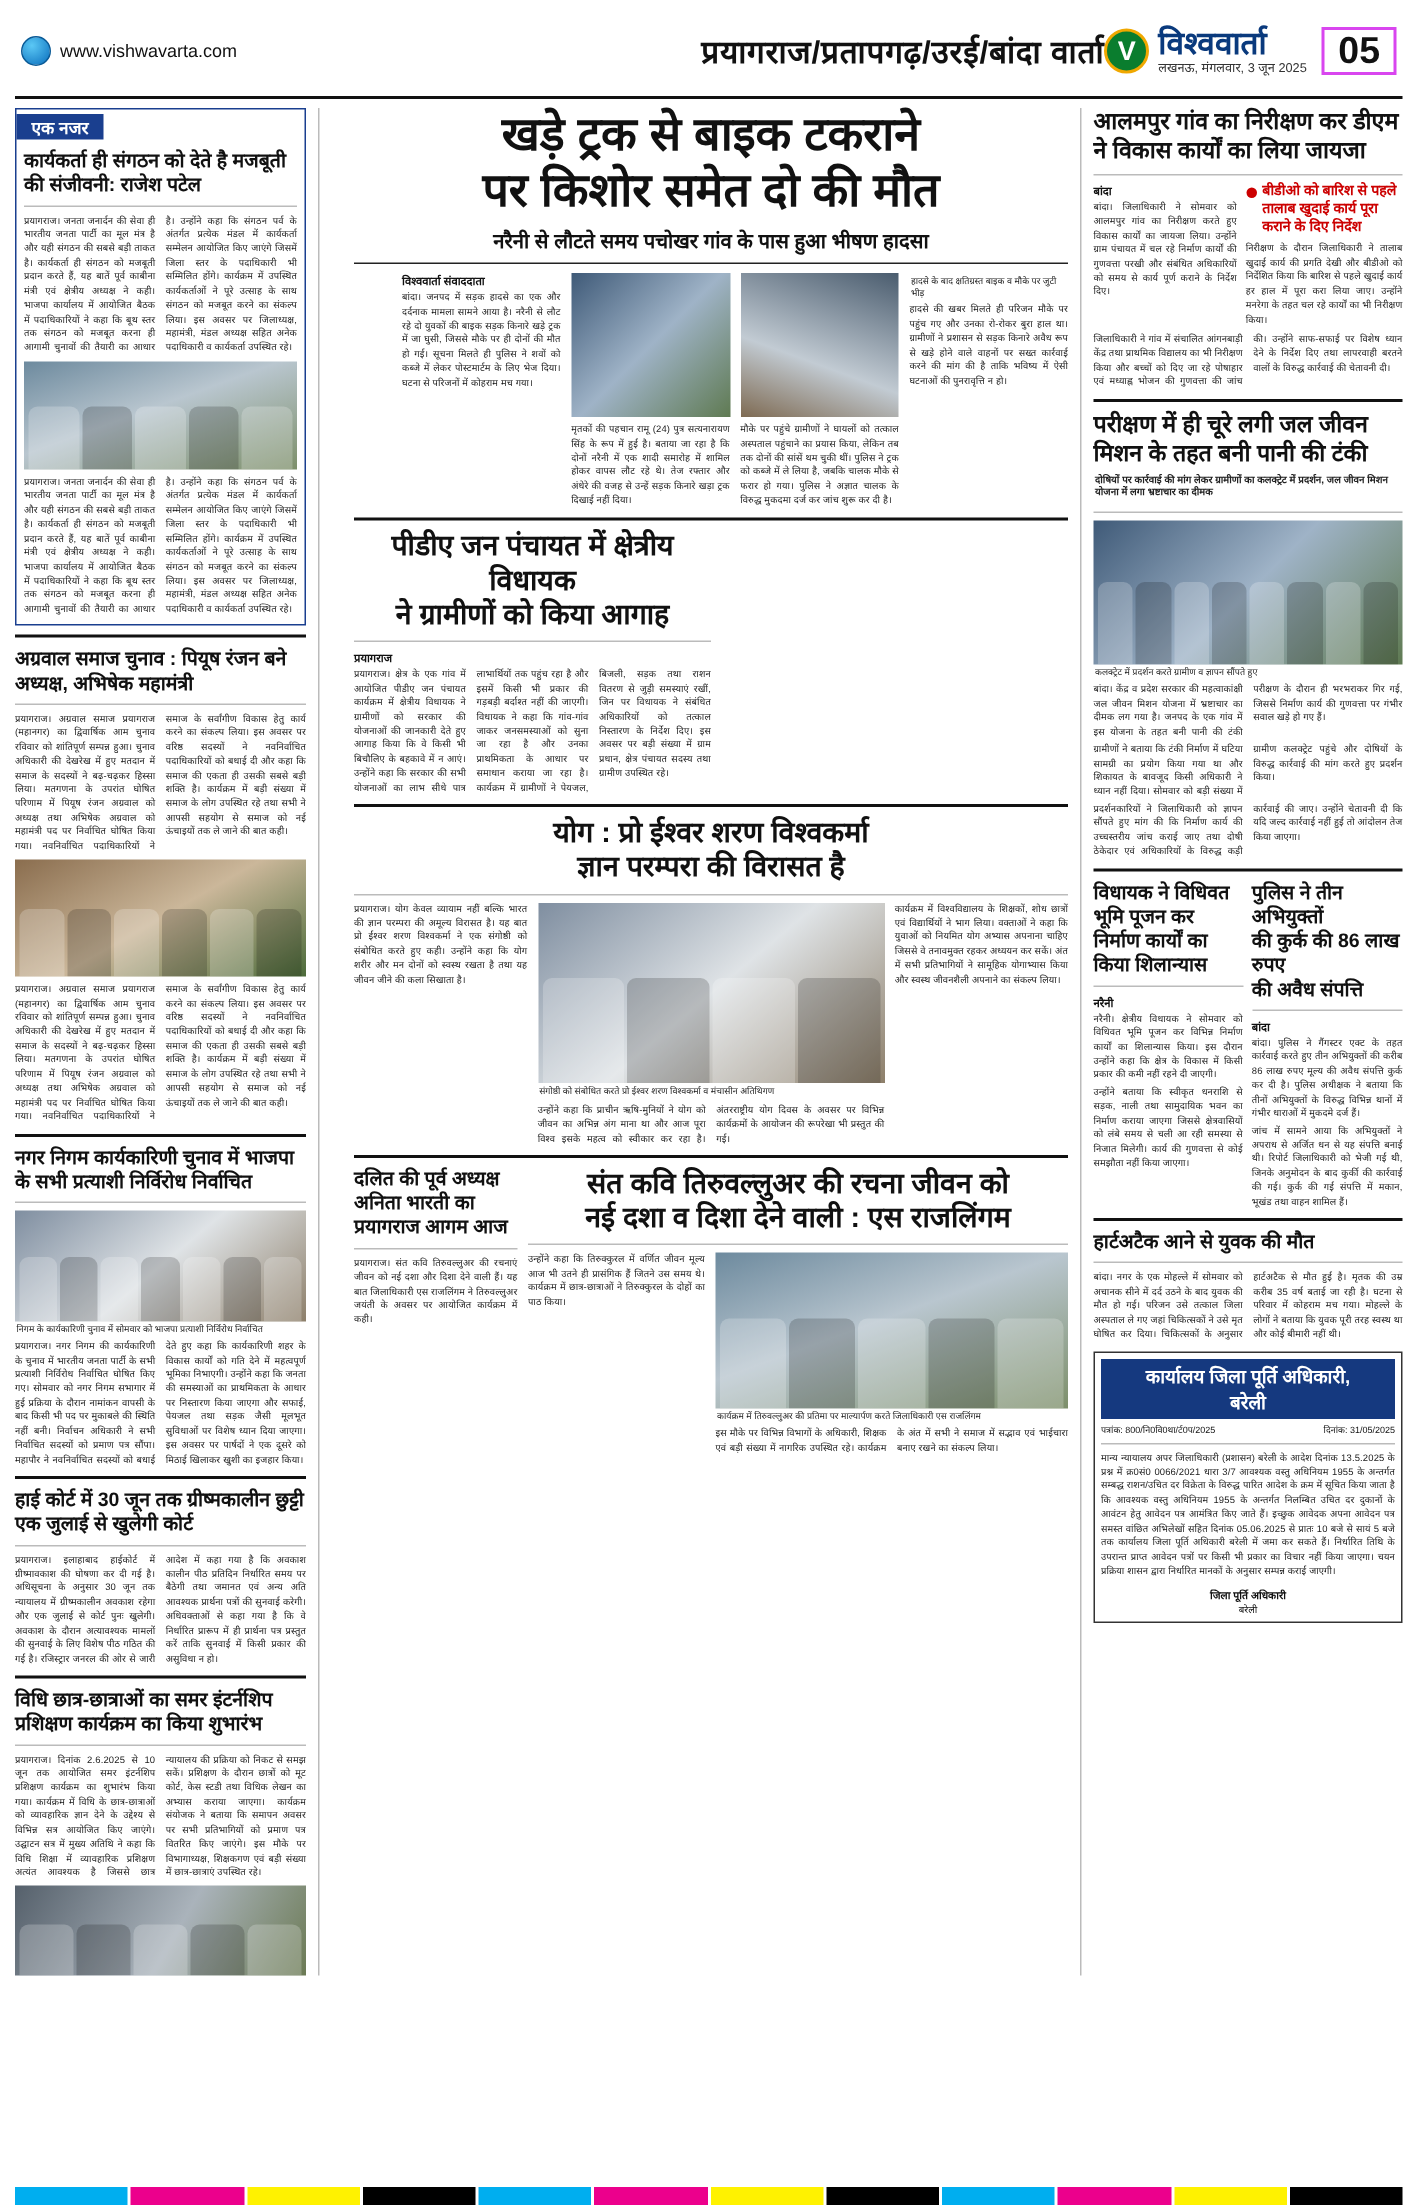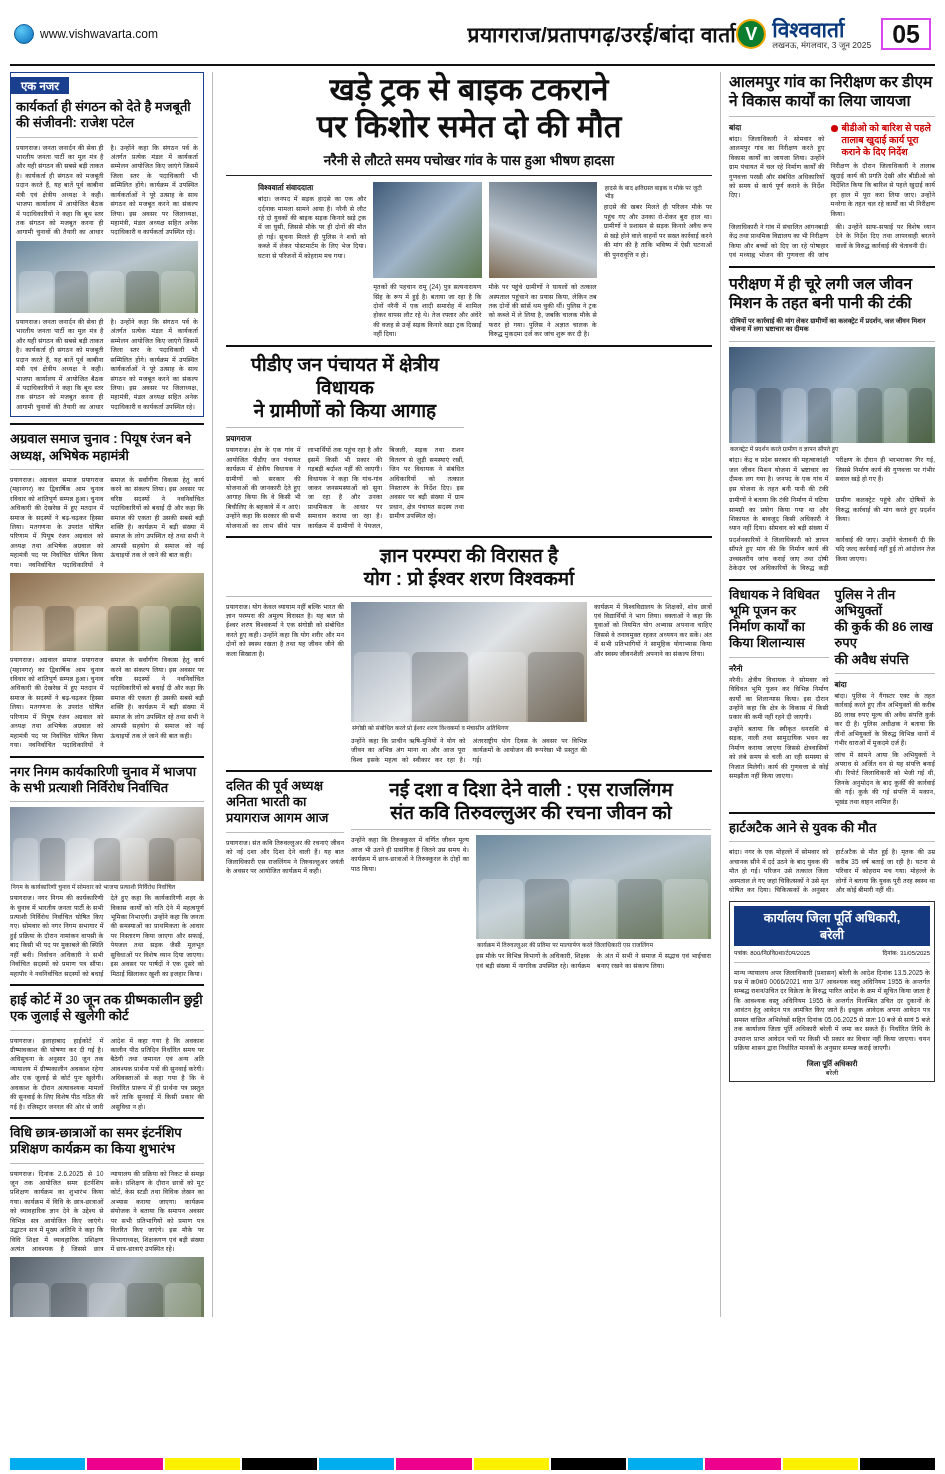--- a/index.html
+++ b/index.html
@@ -209,21 +209,21 @@
         <div class="ppl">
             <i></i>
             <i></i>
             <i></i>
             <i></i>
             <i></i>
           </div>
       </div>
     </div>
 
-    <div class="col-mid vrule" style="padding-left:13px">
+    <div class="col-mid vrule" style="padding-left:23px">
 
       <div class="hl-xl">खड़े ट्रक से बाइक टकराने</div>
       <div class="hl-xl">पर किशोर समेत दो की मौत</div>
       <div class="sub-head">नरैनी से लौटते समय पचोखर गांव के पास हुआ भीषण हादसा</div>
       <div class="rule"></div>
 
       <div style="display:flex; gap:7px;margin-left:32px;">
         <div style="width:118px">
           <div class="byline">विश्ववार्ता संवाददाता</div>
           <div class="body-txt">बांदा। जनपद में सड़क हादसे का एक और दर्दनाक मामला सामने आया है। नरैनी से लौट रहे दो युवकों की बाइक सड़क किनारे खड़े ट्रक में जा घुसी, जिससे मौके पर ही दोनों की मौत हो गई। सूचना मिलते ही पुलिस ने शवों को कब्जे में लेकर पोस्टमार्टम के लिए भेज दिया। घटना से परिजनों में कोहराम मच गया।</div>
@@ -247,22 +247,22 @@
       <div style="width:238px">
         <div class="hl-lg center">पीडीए जन पंचायत में क्षेत्रीय विधायक</div>
         <div class="hl-lg center">ने ग्रामीणों को किया आगाह</div>
         <div class="rule-thin"></div>
         <div class="byline">प्रयागराज</div>
         <div class="body-txt cols3">प्रयागराज। क्षेत्र के एक गांव में आयोजित पीडीए जन पंचायत कार्यक्रम में क्षेत्रीय विधायक ने ग्रामीणों को सरकार की योजनाओं की जानकारी देते हुए आगाह किया कि वे किसी भी बिचौलिए के बहकावे में न आएं। उन्होंने कहा कि सरकार की सभी योजनाओं का लाभ सीधे पात्र लाभार्थियों तक पहुंच रहा है और इसमें किसी भी प्रकार की गड़बड़ी बर्दाश्त नहीं की जाएगी। विधायक ने कहा कि गांव-गांव जाकर जनसमस्याओं को सुना जा रहा है और उनका प्राथमिकता के आधार पर समाधान कराया जा रहा है। कार्यक्रम में ग्रामीणों ने पेयजल, बिजली, सड़क तथा राशन वितरण से जुड़ी समस्याएं रखीं, जिन पर विधायक ने संबंधित अधिकारियों को तत्काल निस्तारण के निर्देश दिए। इस अवसर पर बड़ी संख्या में ग्राम प्रधान, क्षेत्र पंचायत सदस्य तथा ग्रामीण उपस्थित रहे।</div>
       </div>
 
       <div class="rule-thick"></div>
 
+      <div class="hl-lg center">योग : प्रो ईश्वर शरण विश्वकर्मा</div>
       <div class="hl-lg center">ज्ञान परम्परा की विरासत है</div>
-      <div class="hl-lg center">योग : प्रो ईश्वर शरण विश्वकर्मा</div>
       <div class="rule-thin"></div>
       <div style="display:flex; gap:7px;">
         <div style="width:118px">
           <div class="body-txt">प्रयागराज। योग केवल व्यायाम नहीं बल्कि भारत की ज्ञान परम्परा की अमूल्य विरासत है। यह बात प्रो ईश्वर शरण विश्वकर्मा ने एक संगोष्ठी को संबोधित करते हुए कही। उन्होंने कहा कि योग शरीर और मन दोनों को स्वस्थ रखता है तथा यह जीवन जीने की कला सिखाता है।</div>
         </div>
         <div style="width:236px">
           <div class="photo p3" style="height:120px">
             <div class="ppl">
                 <i></i>
                 <i></i>
@@ -280,22 +280,22 @@
 
       <div class="rule-thick"></div>
 
       <div style="display:flex; gap:7px;">
         <div style="width:118px">
           <div class="hl-sm">दलित की पूर्व अध्यक्ष अनिता भारती का प्रयागराज आगम आज</div>
           <div class="rule-thin"></div>
           <div class="body-txt">प्रयागराज। संत कवि तिरुवल्लुअर की रचनाएं जीवन को नई दशा और दिशा देने वाली हैं। यह बात जिलाधिकारी एस राजलिंगम ने तिरुवल्लुअर जयंती के अवसर पर आयोजित कार्यक्रम में कही।</div>
         </div>
         <div style="width:360px">
+          <div class="hl-lg center">संत कवि तिरुवल्लुअर की रचना जीवन को</div>
           <div class="hl-lg center">नई दशा व दिशा देने वाली : एस राजलिंगम</div>
-          <div class="hl-lg center">संत कवि तिरुवल्लुअर की रचना जीवन को</div>
           <div class="rule-thin"></div>
           <div style="display:flex; gap:7px;">
             <div style="width:118px">
               <div class="body-txt">उन्होंने कहा कि तिरुक्कुरल में वर्णित जीवन मूल्य आज भी उतने ही प्रासंगिक हैं जितने उस समय थे। कार्यक्रम में छात्र-छात्राओं ने तिरुक्कुरल के दोहों का पाठ किया।</div>
             </div>
             <div style="width:235px">
               <div class="photo p1" style="height:104px">
                 <div class="ppl">
                     <i></i>
                     <i></i>

